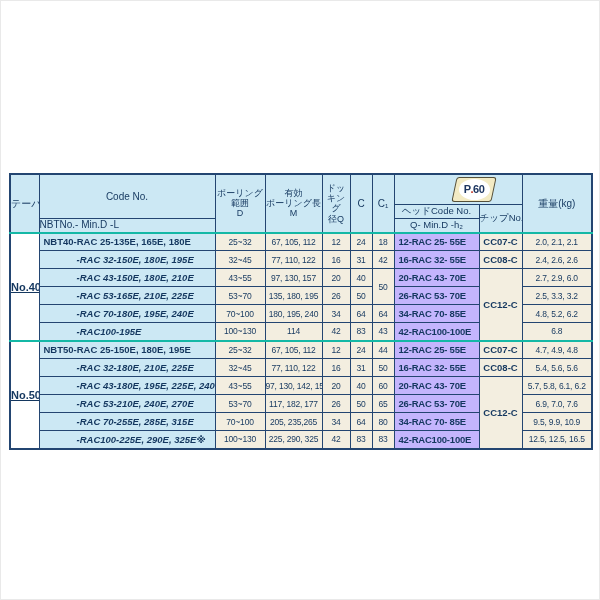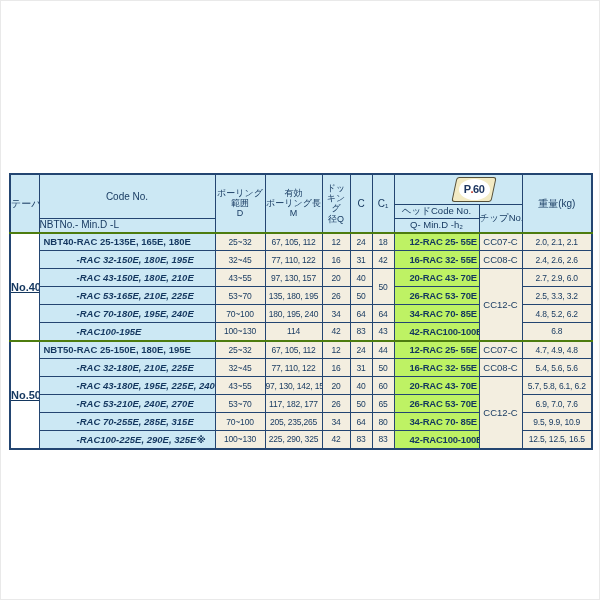--- a/index.html
+++ b/index.html
@@ -19,27 +19,27 @@
     border:1px solid #234571;padding:0;overflow:hidden;
     white-space:nowrap;vertical-align:middle;color:#14375f;
   }
   .spec th{background:#cce8f4;font-weight:bold;font-size:10px;line-height:1.15;text-align:center;}
   .spec th.jp3{white-space:pre-line;font-size:9px;font-weight:normal;}
   .spec th.plain{font-weight:normal;}
   .spec th.subleft{text-align:left;font-size:10px;font-weight:normal;height:13px;}
   .spec th.subcent{font-size:9.5px;font-weight:normal;height:13px;}
   tr.h1{height:30px;} tr.h2{height:13px;} tr.h3{height:13px;}
   tr.dr{height:18px;}
-  tr.sec td{border-top:2px solid #4d7c0f;}
+  tr.sec td{border-top:2px solid #14b8a6;}
   td.taper{background:#ffffff;font-weight:bold;font-size:11px;text-align:center;text-decoration:underline;}
   td.code{background:#cce8f4;font-weight:bold;font-size:9.5px;text-align:left;padding-left:4px;}
   td.code.indent{padding-left:37px;font-style:italic;}
   td.num{background:#f3eee0;font-size:8.5px;letter-spacing:-0.2px;text-align:center;}
-  td.headc{background:#bef264;font-weight:bold;font-size:9.5px;text-align:left;padding-left:15px;letter-spacing:-0.2px;}
-  td.chip{background:#f3eee0;font-weight:normal;font-size:9.5px;text-align:center;}
+  td.headc{background:#c4b5fd;font-weight:bold;font-size:9.5px;text-align:left;padding-left:4px;letter-spacing:-0.2px;}
+  td.chip{background:#f3eee0;font-weight:bold;font-size:9.5px;text-align:center;}
   th.badgecell{position:relative;}
   .p60{
     position:relative;width:46px;height:25px;margin:1px auto 0;
     transform:translateX(16px);
   }
   .p60-shape{
     position:absolute;left:3px;top:0;width:40px;height:25px;
     background:#f3ebc4;border:1px solid #55503a;border-radius:3px;
     transform:skewX(-12deg);box-sizing:border-box;
   }

